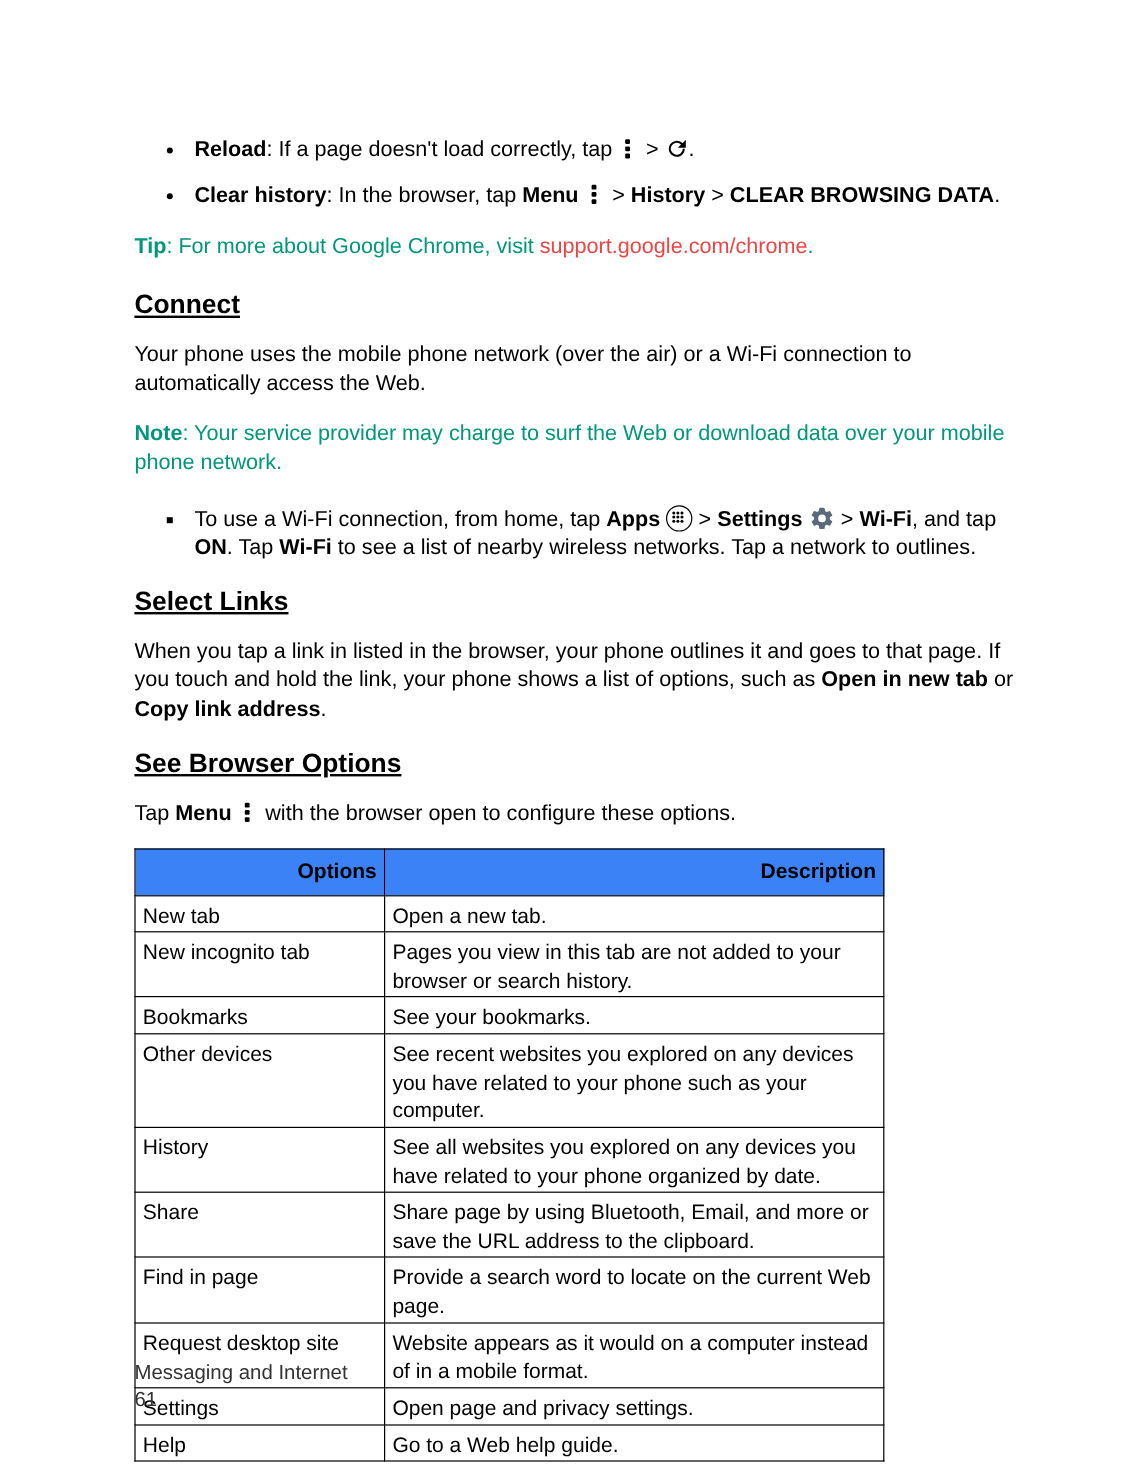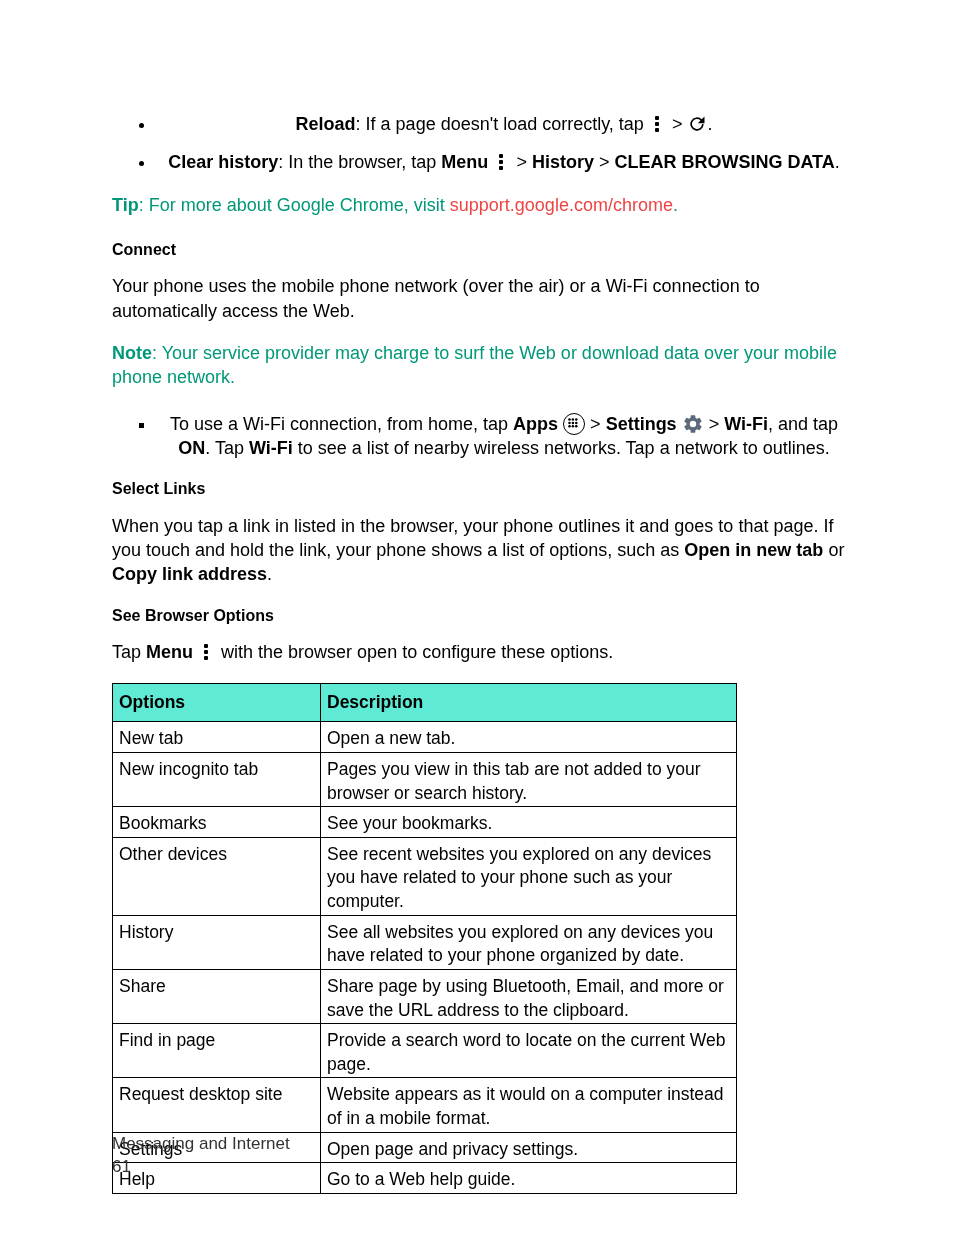--- a/index.html
+++ b/index.html
@@ -15,31 +15,31 @@
     height: 1235px;
     position: relative;
     box-sizing: border-box;
     padding: 112px 108px 0 112px;
     font-size: 18px;
     line-height: 1.35;
   }
   .bullet-list {
     margin: 0 0 18px 0;
     padding-left: 44px;
-    text-align: center;
   }
   .bullet-list li { margin-bottom: 14px; padding-left: 6px; }
   .bullet-list.square { list-style-type: square; }
   .tip, .note { color: #009879; margin: 0 0 22px 0; }
   .tip a, .note a { color: #ef4444; text-decoration: none; }
   h3 {
-    font-size: 16px;
+    font-size: 22px;
     font-weight: 700;
     margin: 0 0 14px 0;
     font-family: Arial, Helvetica, sans-serif;
+    text-decoration: underline;
   }
   p { margin: 12px 0 18px 0; }
   strong { font-weight: 700; }
 
   .icon {
     display: inline-block;
     vertical-align: -3px;
     width: 18px;
     height: 18px;
     position: relative;
@@ -95,23 +95,23 @@
     font-size: 17.5px;
     margin-top: 4px;
   }
   table.opts th, table.opts td {
     border: 1px solid #000;
     padding: 5px 6px 1px 6px;
     text-align: left;
     vertical-align: top;
   }
   table.opts th {
-    background: #5eead4;
+    background: #3b82f6;
     font-weight: 700;
-    text-align: left;
+    text-align: right;
     padding: 7px 6px;
   }
   table.opts td:first-child { width: 195px; }
 
   .footer {
     position: absolute;
     left: 112px; right: 108px;
     bottom: 56px;
     font-size: 17px;
     color: #333;

